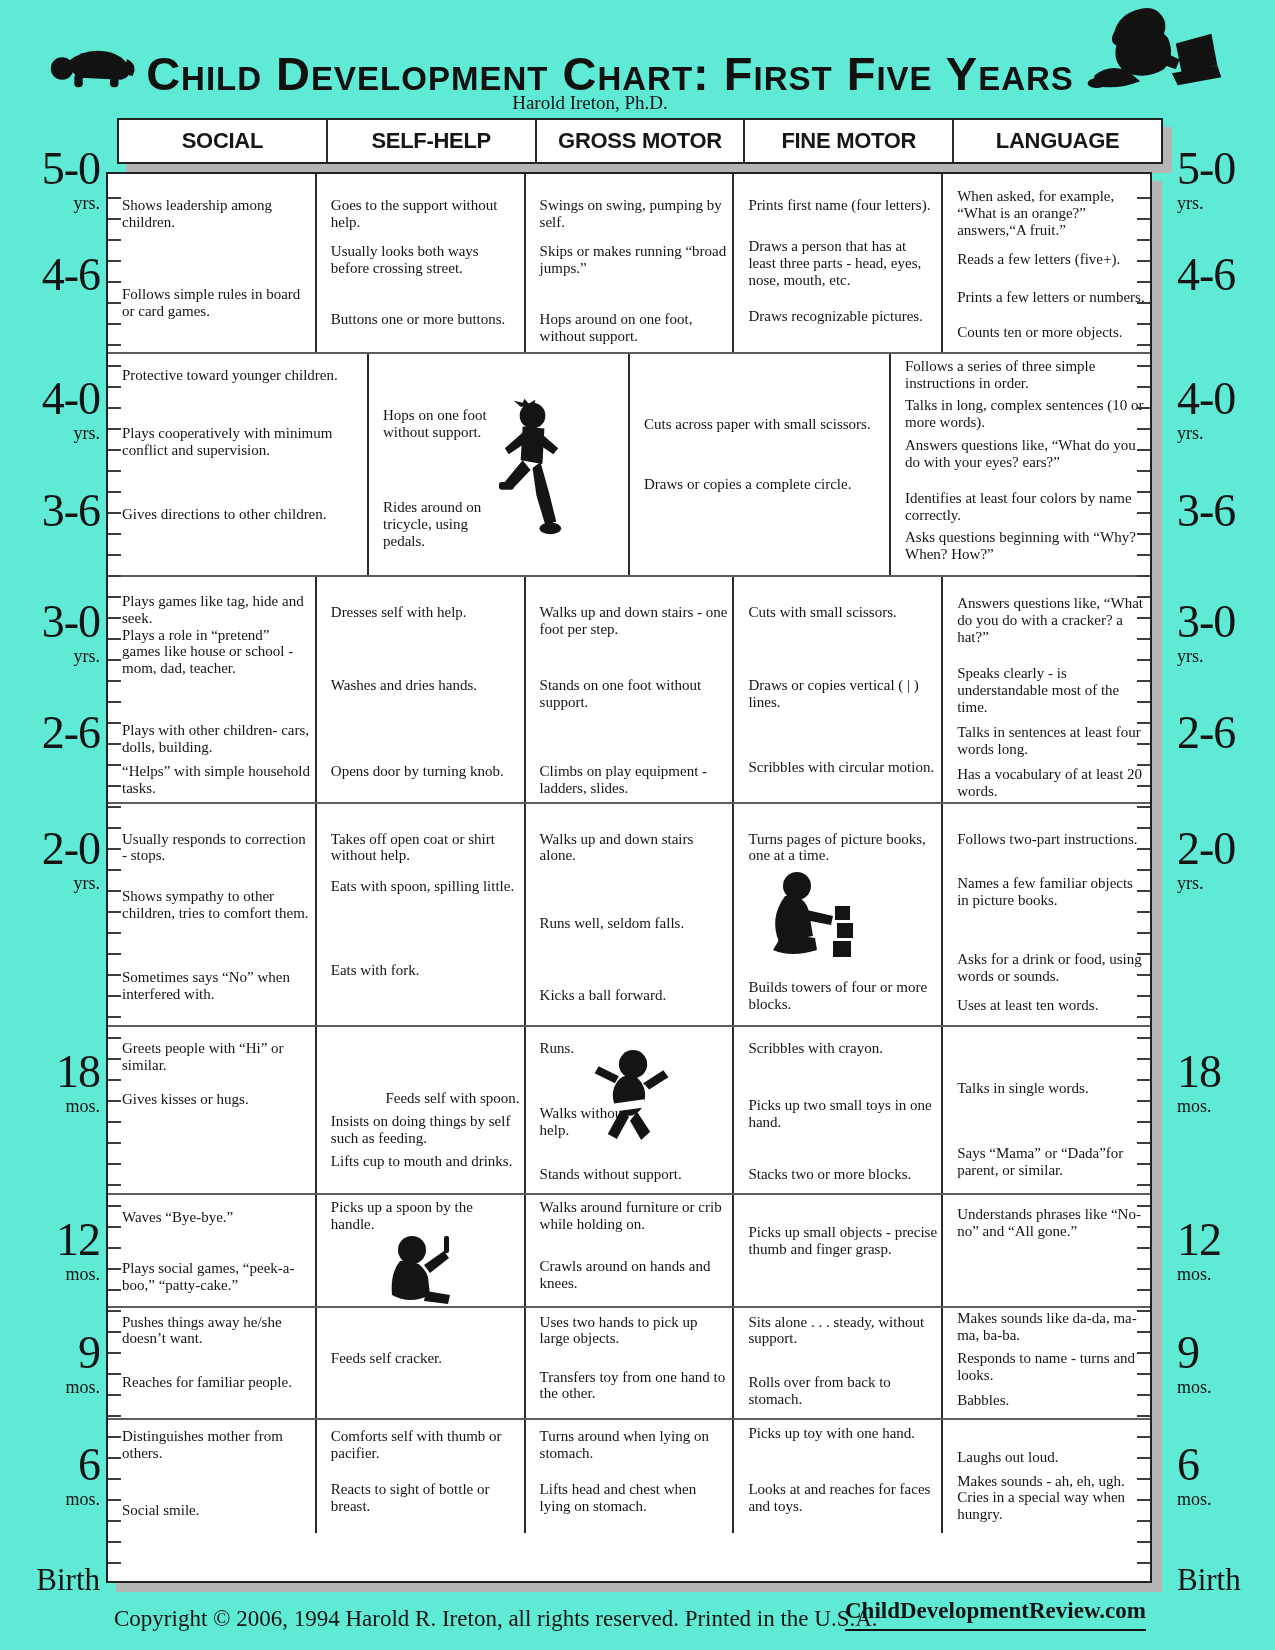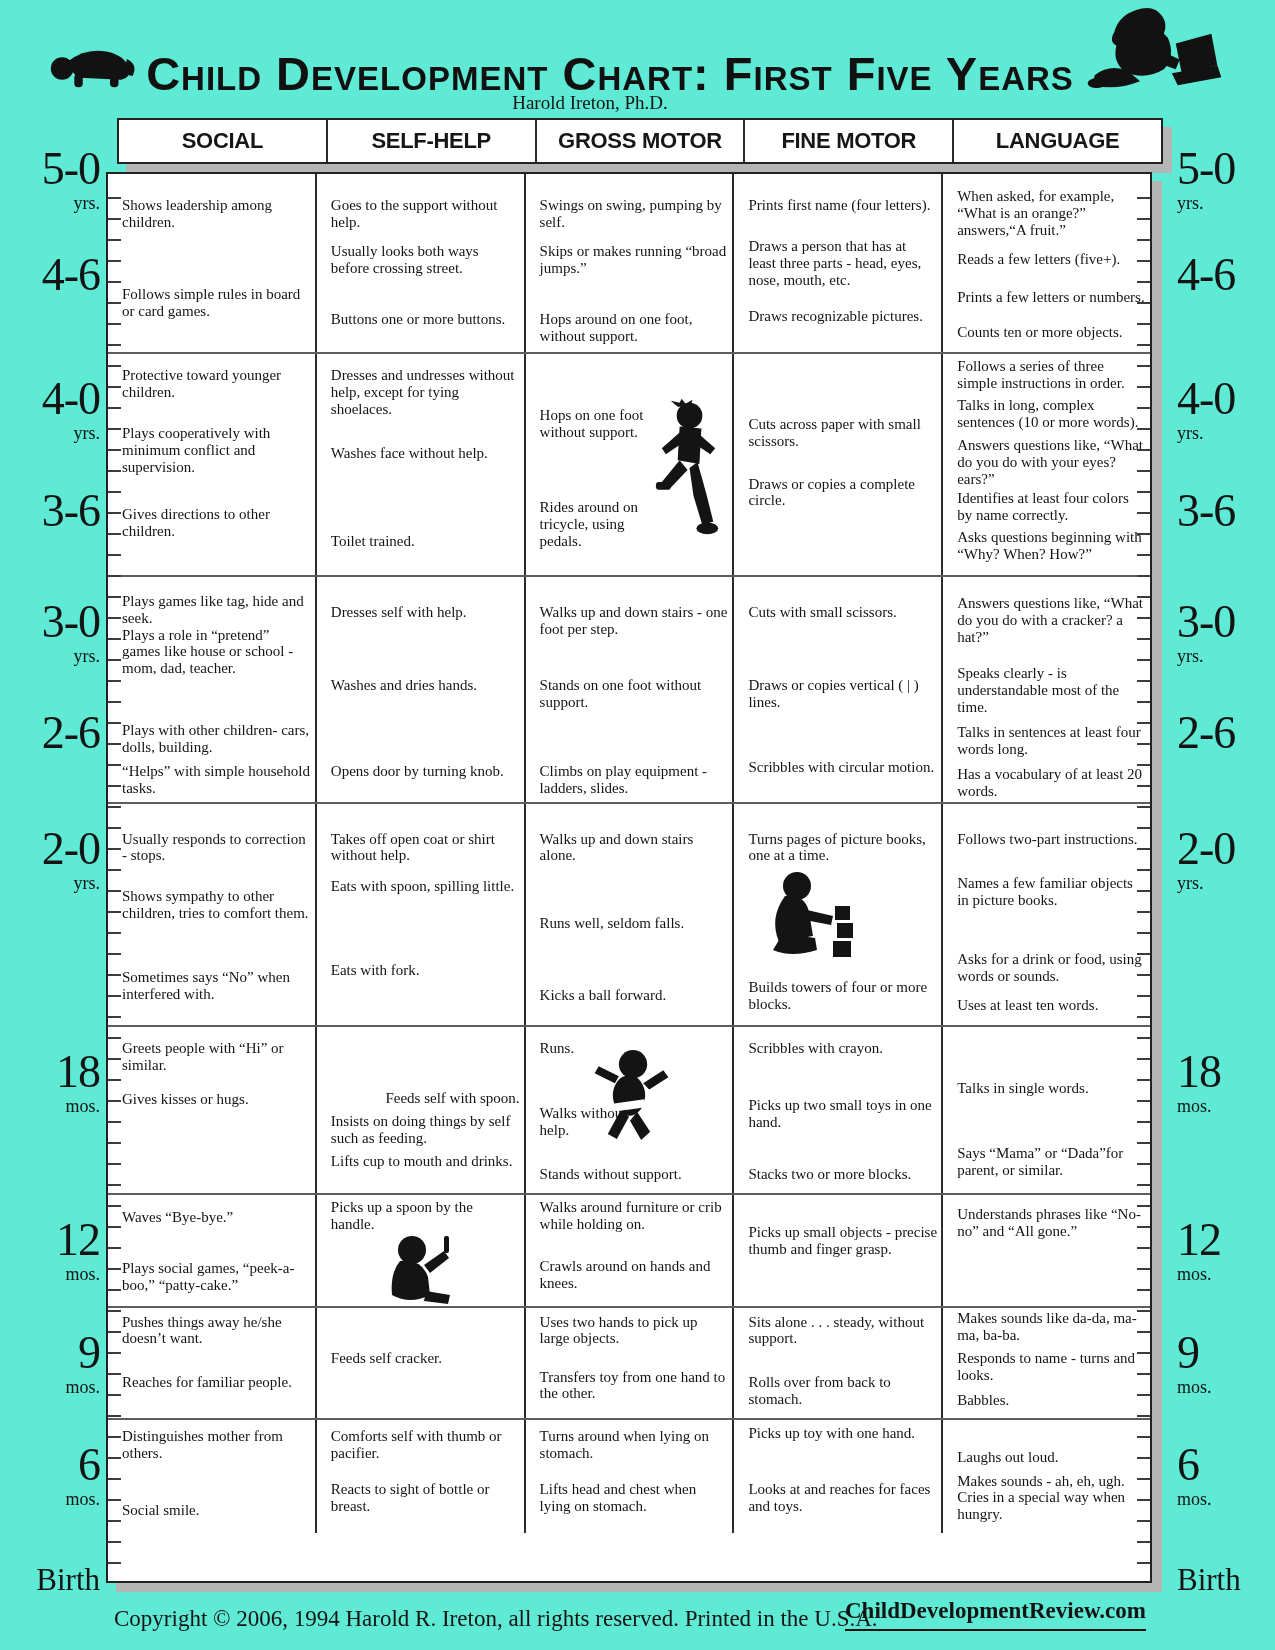--- a/index.html
+++ b/index.html
@@ -129,25 +129,20 @@
             <p class="ms" style="top: 84%;">Counts ten or more objects.</p>
           </div>
         </div>
         <div class="band" style="height: 223px;">
           <div class="cell">
             <p class="ms" style="top: 6%;">Protective toward younger children.</p>
             <p class="ms" style="top: 32%;">Plays cooperatively with minimum conflict and supervision.</p>
             <p class="ms" style="top: 69%;">Gives directions to other children.</p>
           </div>
           <div class="cell">
-            <p class="ms" style="top: 6%;">Dresses and undresses without help, except for tying shoelaces.</p>
-            <p class="ms" style="top: 41%;">Washes face without help.</p>
-            <p class="ms" style="top: 81%;">Toilet trained.</p>
-          </div>
-          <div class="cell">
             <p class="ms narrow" style="top: 24%;">Hops on one foot without support.</p>
             <span class="fig fig-running-boy" style="top: 20%;"><svg viewBox="0 0 85 148" xmlns="http://www.w3.org/2000/svg">
                 <path d="M28 8 l-7 -6 l9 2 l2 -4 l4 5 l7 -4 l-2 7 z"></path>
                 <circle cx="40" cy="17" r="13"></circle>
                 <path d="M30 28 L52 30 L50 66 L28 62 Z"></path>
                 <path d="M30 34 L12 50 L16 56 L34 44 Z"></path>
                 <path d="M50 36 L66 50 L61 56 L46 46 Z"></path>
                 <path d="M30 62 L12 84 L19 92 L38 72 Z"></path>
                 <rect x="6" y="84" width="15" height="8" rx="3"></rect>
                 <path d="M48 64 L57 96 L64 124 L53 128 L44 98 L40 70 Z"></path>

